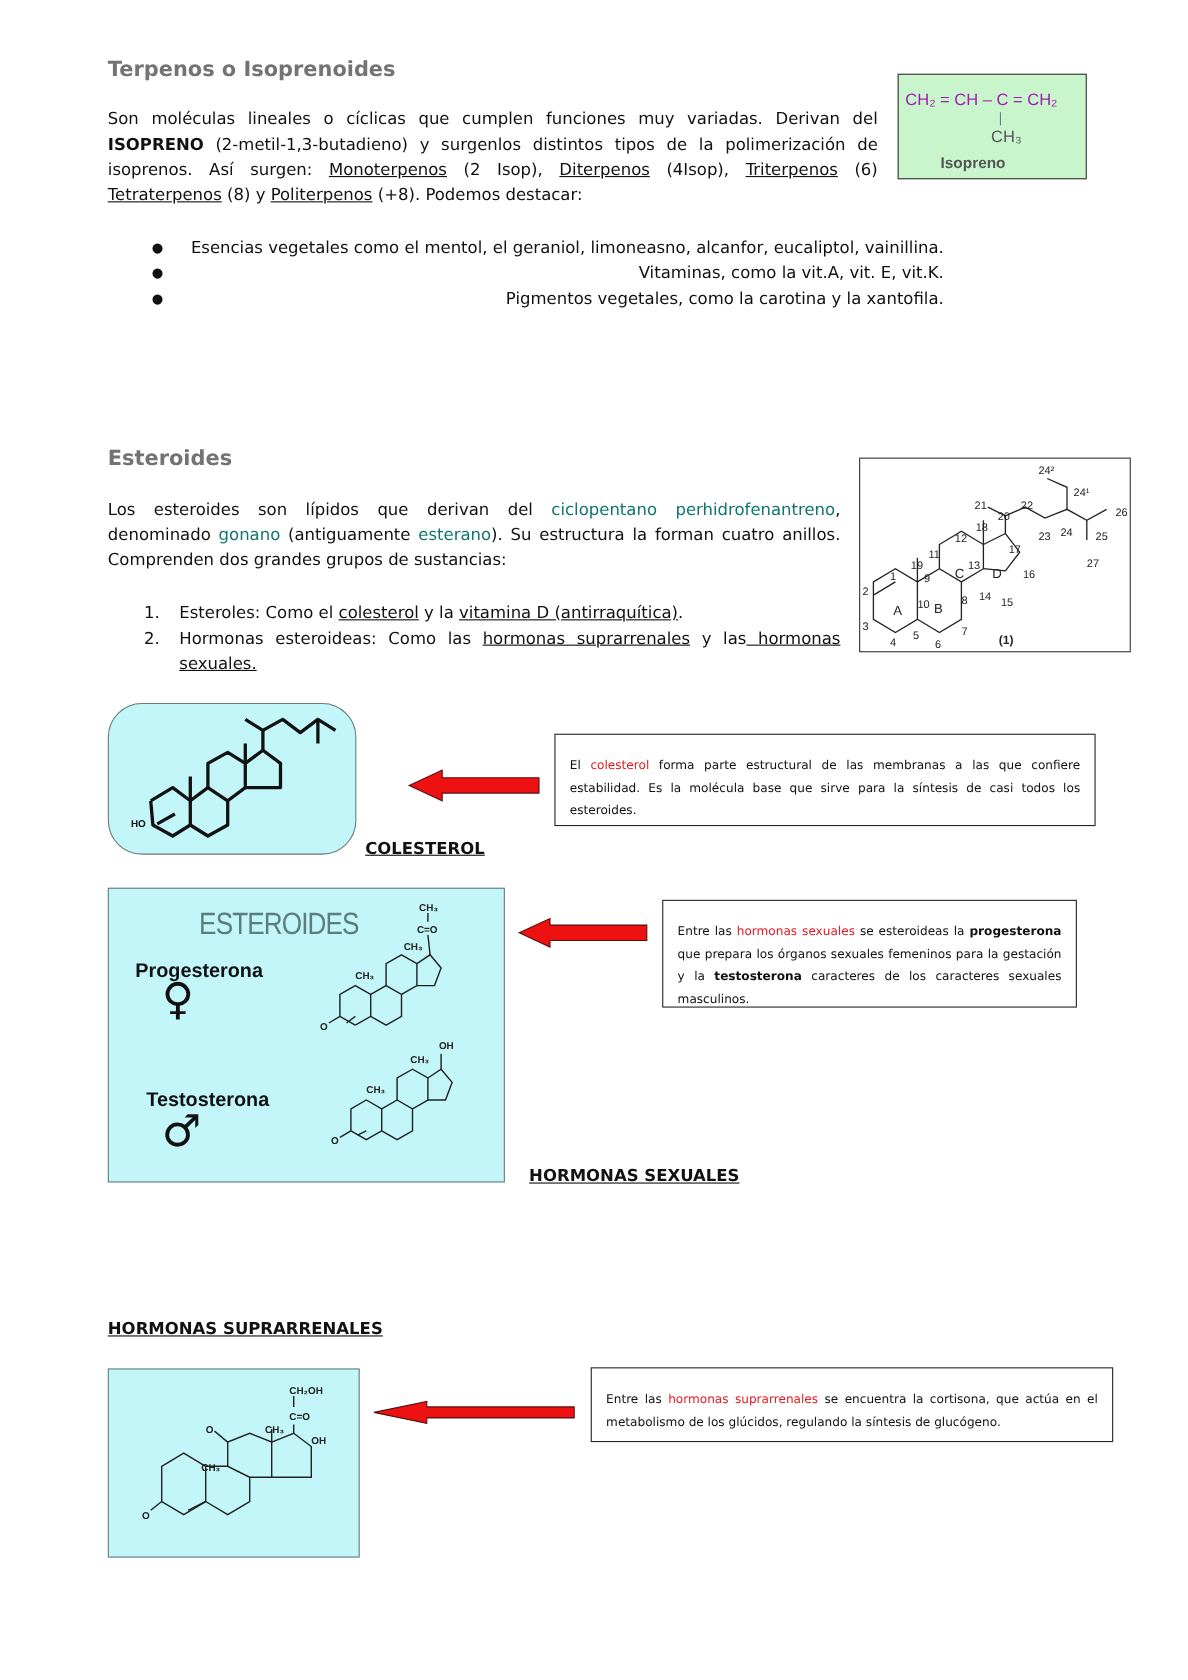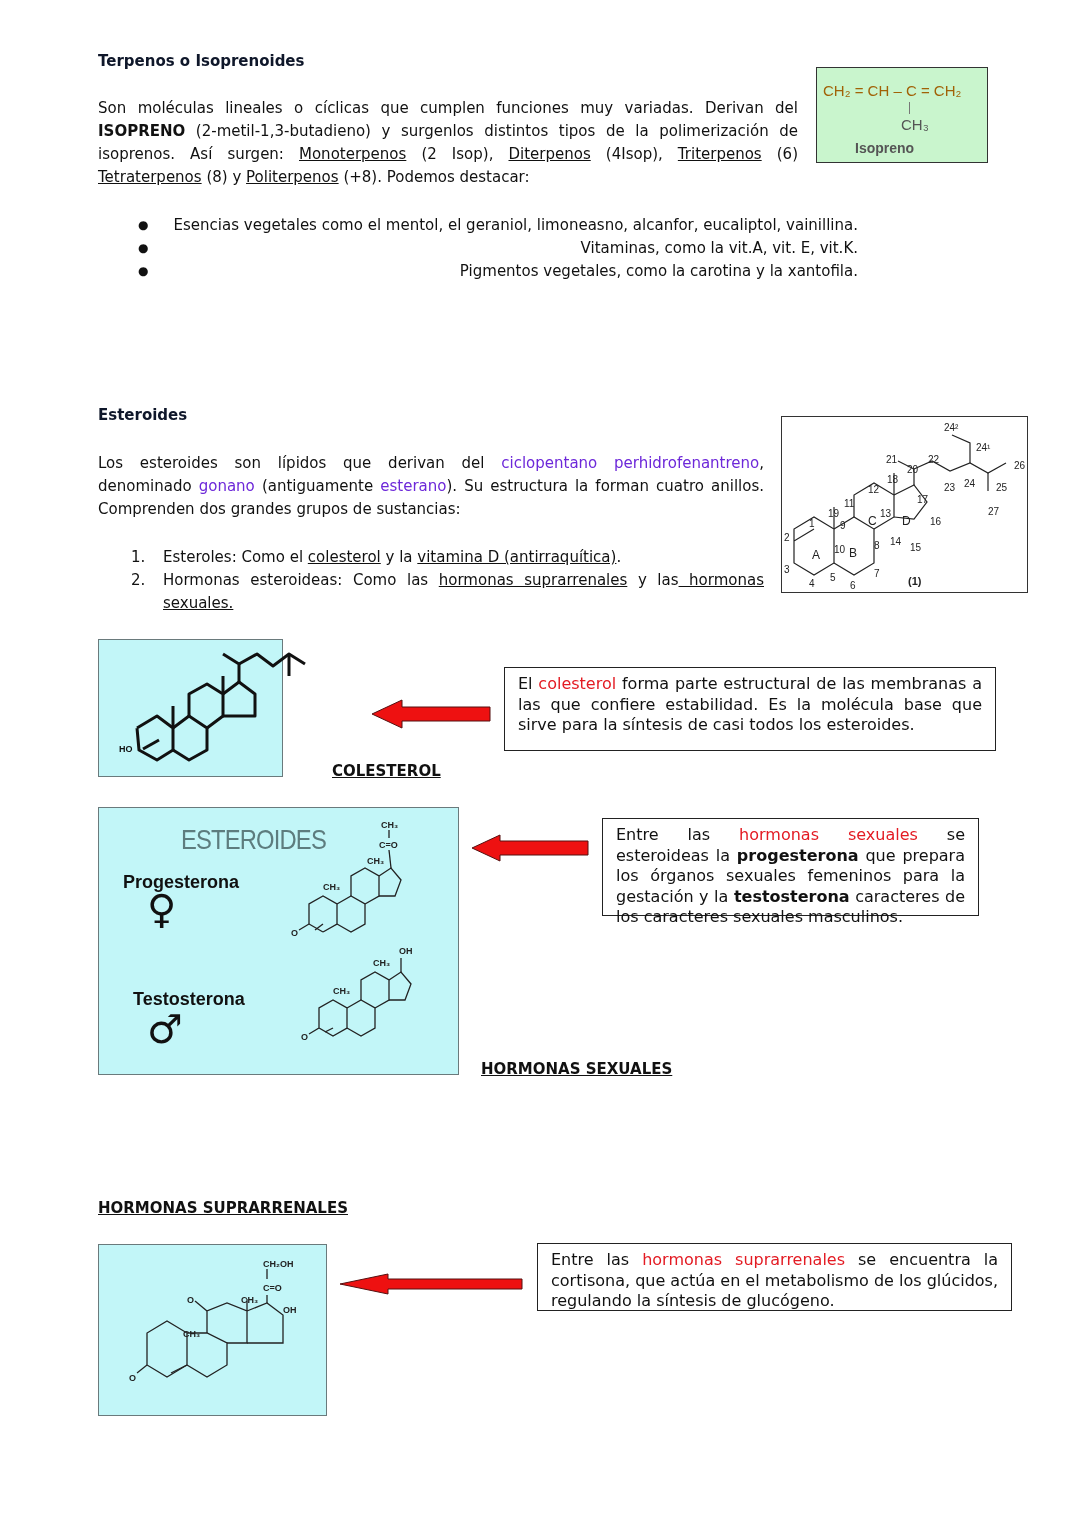--- a/index.html
+++ b/index.html
@@ -1,48 +1,48 @@
 <!DOCTYPE html>
 <html><head>
 <meta charset="utf-8">
 <style>
   html, body { margin:0; padding:0; background:#ffffff; }
   body { width:1080px; height:1527px; position:relative; overflow:hidden;
          font-family:"DejaVu Sans", sans-serif; color:#111; }
   .abs { position:absolute; }
-  .h-red { color:#0f172a; font-weight:bold; font-size:15px; }
+  .h-red { color:#737373; font-weight:bold; font-size:19px; }
   .para { font-size:15px; line-height:23px; text-align:justify; }
-  .blue { color:#6d28d9; }
+  .blue { color:#0f766e; }
   .red { color:#e31b23; }
   .u { text-decoration:underline; }
   .ui { text-decoration:underline; }
   ul.bul { list-style:none; margin:0; padding:0; }
   ul.bul li { position:relative; padding-left:65px; font-size:15px; line-height:23px;text-align:right; }
   ul.bul li::before { content:"●"; position:absolute; left:40px; font-size:12px; }
   ol.num { list-style:none; margin:0; padding:0; }
   ol.num li { position:relative; padding-left:65px; font-size:15px; line-height:23px; text-align:justify; }
   ol.num li .n { position:absolute; left:33px; }
-  .box { border:1.5px solid #222; background:#fff; font-size:16px; line-height:20.5px; text-align:justify; padding:6px 13px; box-sizing:border-box; }
+  .box { border:1.5px solid #222; background:#fff; font-size:11px; line-height:20.5px; text-align:justify; padding:18px 13px; box-sizing:border-box; }
   .cyan { background:#c2f6f8; border:1px solid #6a7a7c; box-sizing:border-box; }
   .caption { font-weight:bold; font-size:15px; text-decoration:underline; }
   .isobox { background:#c9f5cd; border:1.5px solid #333; box-sizing:border-box; }
   .framebox { background:#fff; border:1.5px solid #333; box-sizing:border-box; }
   svg text { font-family:"Liberation Sans", sans-serif; }
 </style>
 </head>
 <body>
 
 <div class="abs h-red" style="left:98px;top:52px;">Terpenos o Isoprenoides</div>
 
 <div class="abs para" style="left:98px;top:97px;width:700px;">
   <span>Son moléculas lineales o cíclicas que cumplen funciones muy variadas. Derivan del </span><b>ISOPRENO</b><span> (2-metil-1,3-butadieno) y surgenlos distintos tipos de la polimerización de isoprenos. Así surgen: </span><span class="ui">Monoterpenos</span><span> (2 Isop), </span><span class="ui">Diterpenos</span><span> (4Isop), </span><span class="ui">Triterpenos</span><span> (6) </span><span class="ui">Tetraterpenos</span><span> (8) y </span><span class="ui">Politerpenos</span><span> (+8). Podemos destacar:</span>
 </div>
 
 <div class="abs isobox" style="left:816px;top:67px;width:172px;height:96px;">
-  <div class="abs" style="left:6px;top:14px;font-family:'Liberation Sans',sans-serif;font-size:15px;color:#a16207;white-space:nowrap;">CH₂ = CH – C = CH₂</div>
+  <div class="abs" style="left:6px;top:14px;font-family:'Liberation Sans',sans-serif;font-size:15px;color:#a21caf;white-space:nowrap;">CH₂ = CH – C = CH₂</div>
   <div class="abs" style="left:92px;top:34px;width:1px;height:12px;background:#777;"></div>
   <div class="abs" style="left:84px;top:48px;font-family:'Liberation Sans',sans-serif;font-size:15px;color:#555;">CH₃</div>
   <div class="abs" style="left:38px;top:72px;font-family:'Liberation Sans',sans-serif;font-size:14px;font-weight:bold;color:#555;">Isopreno</div>
 </div>
 
 <ul class="abs bul" style="left:98px;top:214px;width:760px;">
   <li>Esencias vegetales como el mentol, el geraniol, limoneasno, alcanfor, eucaliptol, vainillina.</li>
   <li>Vitaminas, como la vit.A, vit. E, vit.K.</li>
   <li>Pigmentos vegetales, como la carotina y la xantofila.</li>
 </ul>
@@ -108,21 +108,21 @@
         <text x="162" y="14">24²</text>
       <text font-size="12" x="30" y="142">A</text>
       <text font-size="12" x="67" y="140">B</text>
       <text font-size="12" x="86" y="108">C</text>
       <text font-size="12" x="120" y="108">D</text>
       <text font-size="11" font-weight="bold" x="126" y="168">(1)</text>
     </g>
   </svg>
 </div>
 
-<div class="abs cyan" style="left:98px;top:639px;width:185px;height:138px;">
+<div class="abs cyan" style="left:98px;top:639px;width:226px;height:138px;border-radius:31px;">
   <svg width="224" height="136" viewBox="0 0 224 136">
     <g stroke="#111" stroke-width="3" fill="none" stroke-linejoin="round">
       <polyline points="38,88 58,76 74,88 74,110 58,120 40,110 38,88"></polyline>
       <line x1="44" y1="109" x2="60" y2="100"></line>
       <polyline points="74,88 74,66"></polyline>
       <polyline points="74,88 90,76 108,88 108,110 90,120 74,110"></polyline>
       <polyline points="90,76 90,54 108,44 124,54 124,76 108,88"></polyline>
       <polyline points="124,54 140,42 156,54 156,76 124,76"></polyline>
       <line x1="124" y1="54" x2="124" y2="36"></line>
       <polyline points="140,42 140,24 124,14"></polyline>

